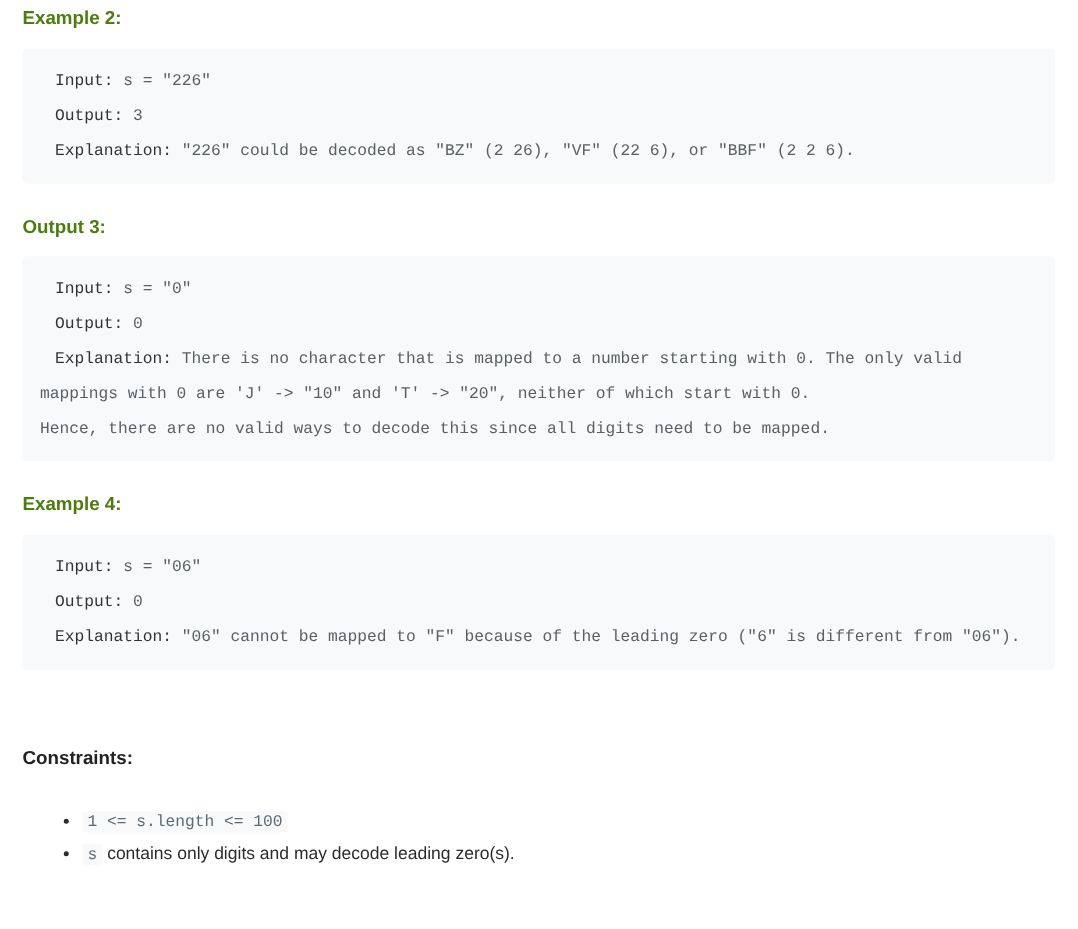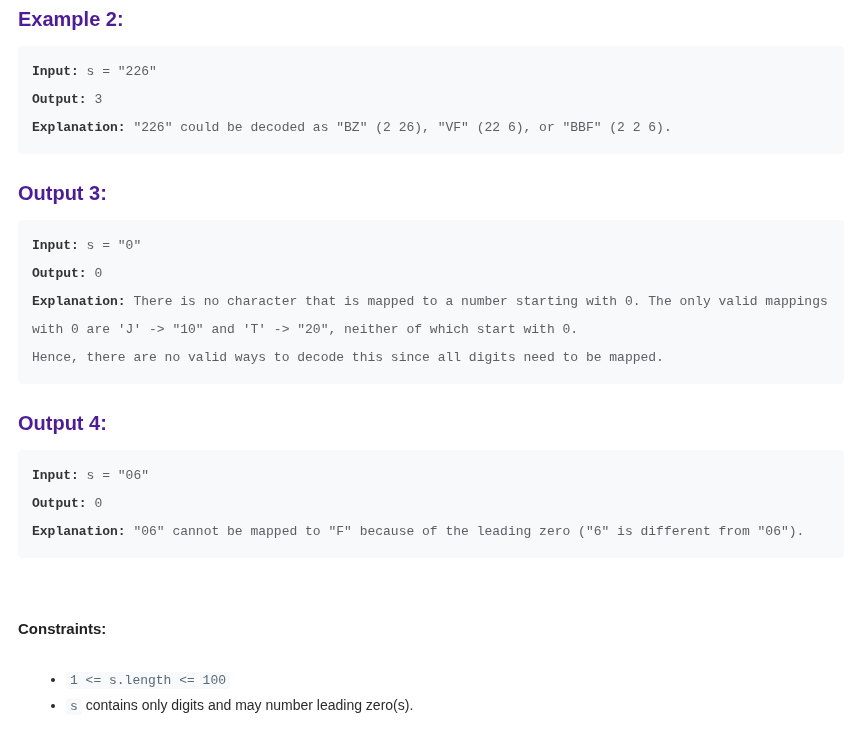--- a/index.html
+++ b/index.html
@@ -8,39 +8,40 @@
     padding: 0 18px 30px 18px;
     font-family: -apple-system, BlinkMacSystemFont, "Segoe UI", Arial, sans-serif;
     color: #263238;
     background: #ffffff;
     width: 862px;
     font-size: 14px;
     line-height: 1.5;
   }
   .section-heading {
     font-weight: 700;
-    font-size: 20px;
-    color: #4c1d95;
+    font-size: 15px;
+    color: #4d7c0f;
     margin: 24px 0 12px 0;
   }
   .section-heading.first { margin-top: 4px; }
   .code-block {
     background: #f7f9fa;
     border-radius: 4px;
     padding: 12px 14px;
     font-family: "SFMono-Regular", Consolas, "Liberation Mono", Menlo, monospace;
     font-size: 13px;
     line-height: 28px;
     color: #5b5f63;
     white-space: pre-wrap;
     word-wrap: break-word;
   }
   .code-block .lbl {
-    font-weight: 700;
+    font-weight: 400;
     color: #333;
+    margin-left: 12px;
   }
   .constraints-heading {
     font-weight: 700;
     font-size: 15px;
     color: #222;
     margin: 60px 0 26px 0;
   }
   ul.constraints {
     margin: 0;
     padding-left: 48px;
@@ -67,22 +68,22 @@
 <div class="code-block"><span class="lbl">Input:</span><span> s = "226"</span>
 <span class="lbl">Output:</span><span> 3</span>
 <span class="lbl">Explanation:</span><span> "226" could be decoded as "BZ" (2 26), "VF" (22 6), or "BBF" (2 2 6).</span></div>
 
 <div class="section-heading">Output 3:</div>
 <div class="code-block"><span class="lbl">Input:</span><span> s = "0"</span>
 <span class="lbl">Output:</span><span> 0</span>
 <span class="lbl">Explanation:</span><span> There is no character that is mapped to a number starting with 0. The only valid mappings with 0 are 'J' -&gt; "10" and 'T' -&gt; "20", neither of which start with 0.
 Hence, there are no valid ways to decode this since all digits need to be mapped.</span></div>
 
-<div class="section-heading">Output 4:</div>
+<div class="section-heading">Example 4:</div>
 <div class="code-block"><span class="lbl">Input:</span><span> s = "06"</span>
 <span class="lbl">Output:</span><span> 0</span>
 <span class="lbl">Explanation:</span><span> "06" cannot be mapped to "F" because of the leading zero ("6" is different from "06").</span></div>
 
 <div class="constraints-heading">Constraints:</div>
 <ul class="constraints">
   <li><span class="mono-inline">1 &lt;= s.length &lt;= 100</span></li>
-  <li><span class="mono-inline">s</span><span> contains only digits and may number leading zero(s).</span></li>
+  <li><span class="mono-inline">s</span><span> contains only digits and may decode leading zero(s).</span></li>
 </ul>
 
 </body></html>

